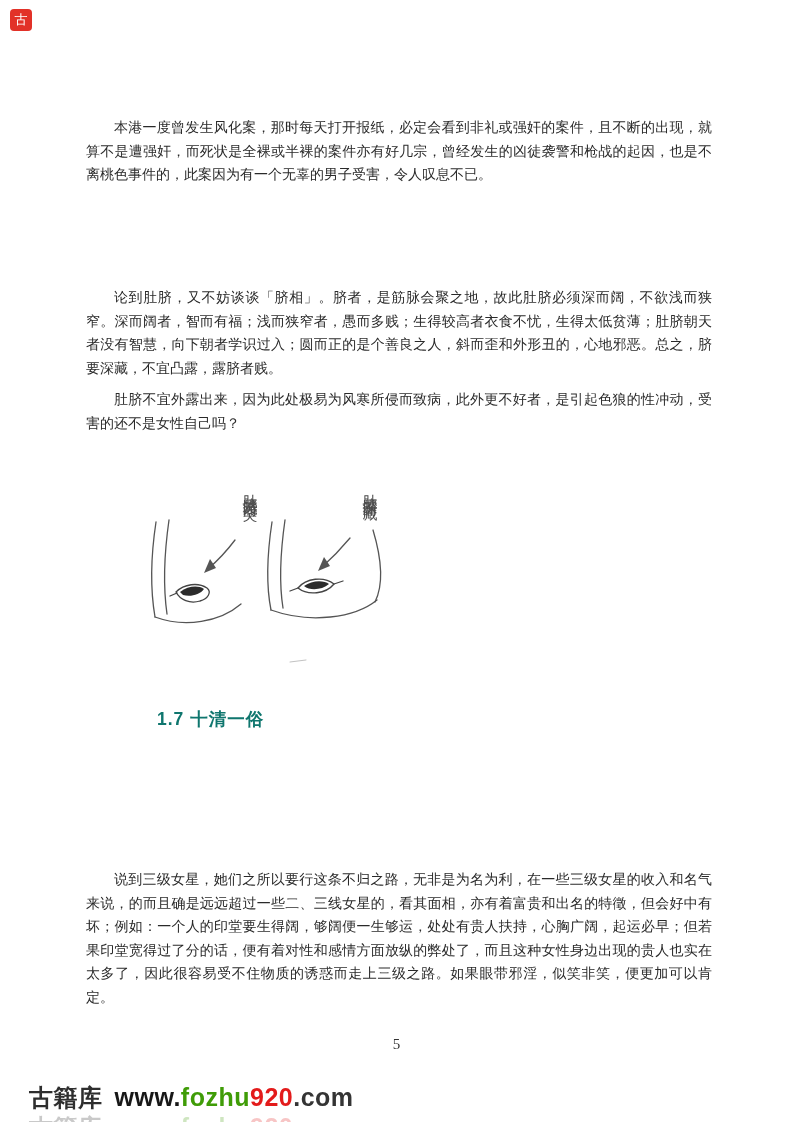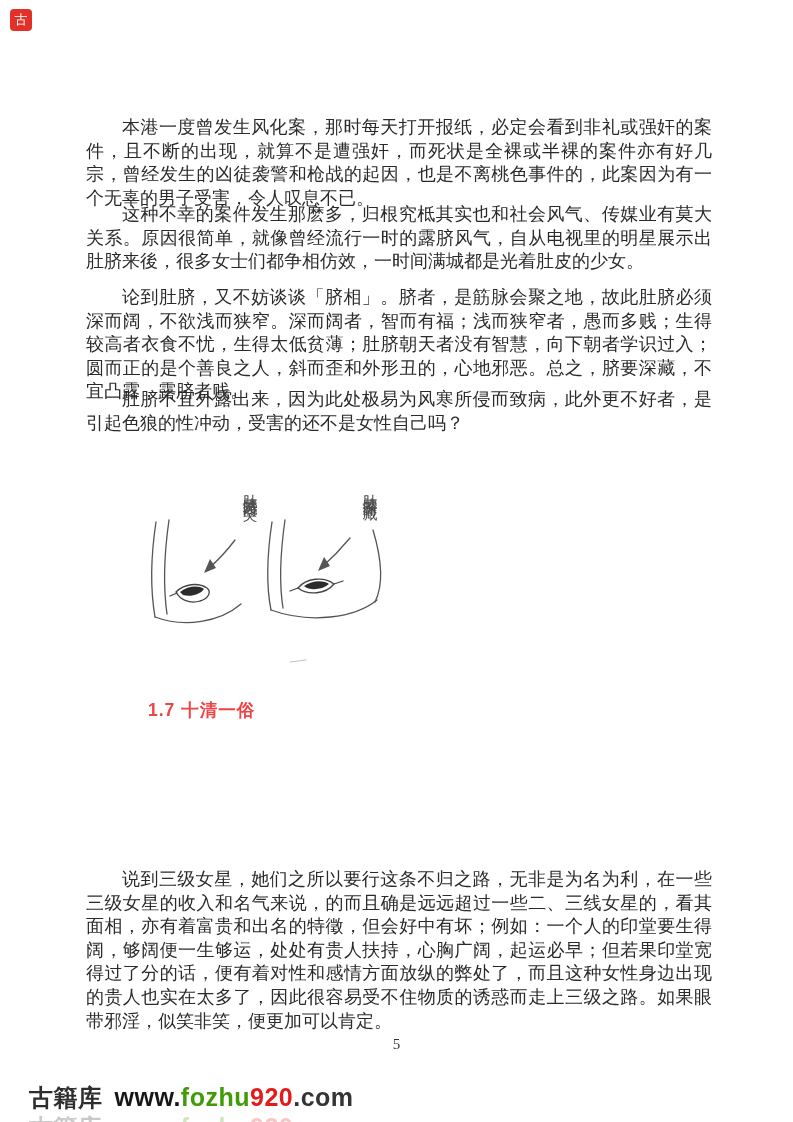--- a/index.html
+++ b/index.html
@@ -10,28 +10,28 @@
     color:#262626;
   }
   .badge {
     position:absolute; left:10px; top:9px; width:22px; height:22px;
     background:#e23128; border-radius:4px; color:#ffffff;
     font-family:"Liberation Sans","DejaVu Sans",sans-serif;
     font-size:13px; line-height:22px; text-align:center;
   }
   .para {
     position:absolute; left:86px; width:626px; margin:0;
-    font-size:18px; line-height:23.6px;
+    font-size:14px; line-height:23.6px;
     text-align:justify; text-indent:2em;
     color:#2a2a2a;
   }
   .heading {
-    position:absolute; left:148px; top:698px; margin:0;
+    position:absolute; left:148px; top:698px; margin:9px;
     font-family:"Liberation Sans","DejaVu Sans",sans-serif;
-    font-weight:bold; font-size:17.5px; color:#ef4444; letter-spacing:1px;text-align:center;
+    font-weight:bold; font-size:17.5px; color:#0f766e; letter-spacing:1px;text-align:center;
   }
   .figure { position:absolute; left:140px; top:470px; width:320px; height:205px; }
   .figure svg { position:absolute; left:0; top:0; }
   .vlabel {
     position:absolute; top:12px;
     writing-mode:vertical-rl; text-orientation:upright;
     font-size:15px; letter-spacing:3px; color:#4a4a4a;
     font-family:"Liberation Serif","DejaVu Serif",serif;
   }
   .vlabel.left  { left:100px; }
@@ -56,21 +56,20 @@
 </head>
 <body>
 
 <div class="page">
 
   <div class="badge">
     <span>古</span>
   </div>
 
   <p class="para" style="top:116px">本港一度曾发生风化案，那时每天打开报纸，必定会看到非礼或强奸的案件，且不断的出现，就算不是遭强奸，而死状是全裸或半裸的案件亦有好几宗，曾经发生的凶徒袭警和枪战的起因，也是不离桃色事件的，此案因为有一个无辜的男子受害，令人叹息不已。</p>
-  <p class="para" style="top:203px">这种不幸的案件发生那麽多，归根究柢其实也和社会风气、传媒业有莫大关系。原因很简单，就像曾经流行一时的露脐风气，自从电视里的明星展示出肚脐来後，很多女士们都争相仿效，一时间满城都是光着肚皮的少女。</p>
   <p class="para" style="top:286px">论到肚脐，又不妨谈谈「脐相」。脐者，是筋脉会聚之地，故此肚脐必须深而阔，不欲浅而狭窄。深而阔者，智而有福；浅而狭窄者，愚而多贱；生得较高者衣食不忧，生得太低贫薄；肚脐朝天者没有智慧，向下朝者学识过入；圆而正的是个善良之人，斜而歪和外形丑的，心地邪恶。总之，脐要深藏，不宜凸露，露脐者贱。</p>
   <p class="para" style="top:388px">肚脐不宜外露出来，因为此处极易为风寒所侵而致病，此外更不好者，是引起色狼的性冲动，受害的还不是女性自己吗？</p>
 
   <div class="figure">
     <svg width="320" height="205" viewBox="0 0 320 205">
       <g fill="none" stroke="#555555" stroke-width="1.3" stroke-linecap="round">
 
         <path d="M16,52 C11,85 10,118 15,147"></path>
         <path d="M29,50 C24,85 23,116 27,144"></path>
         <path d="M15,147 C45,158 80,152 101,134"></path>

